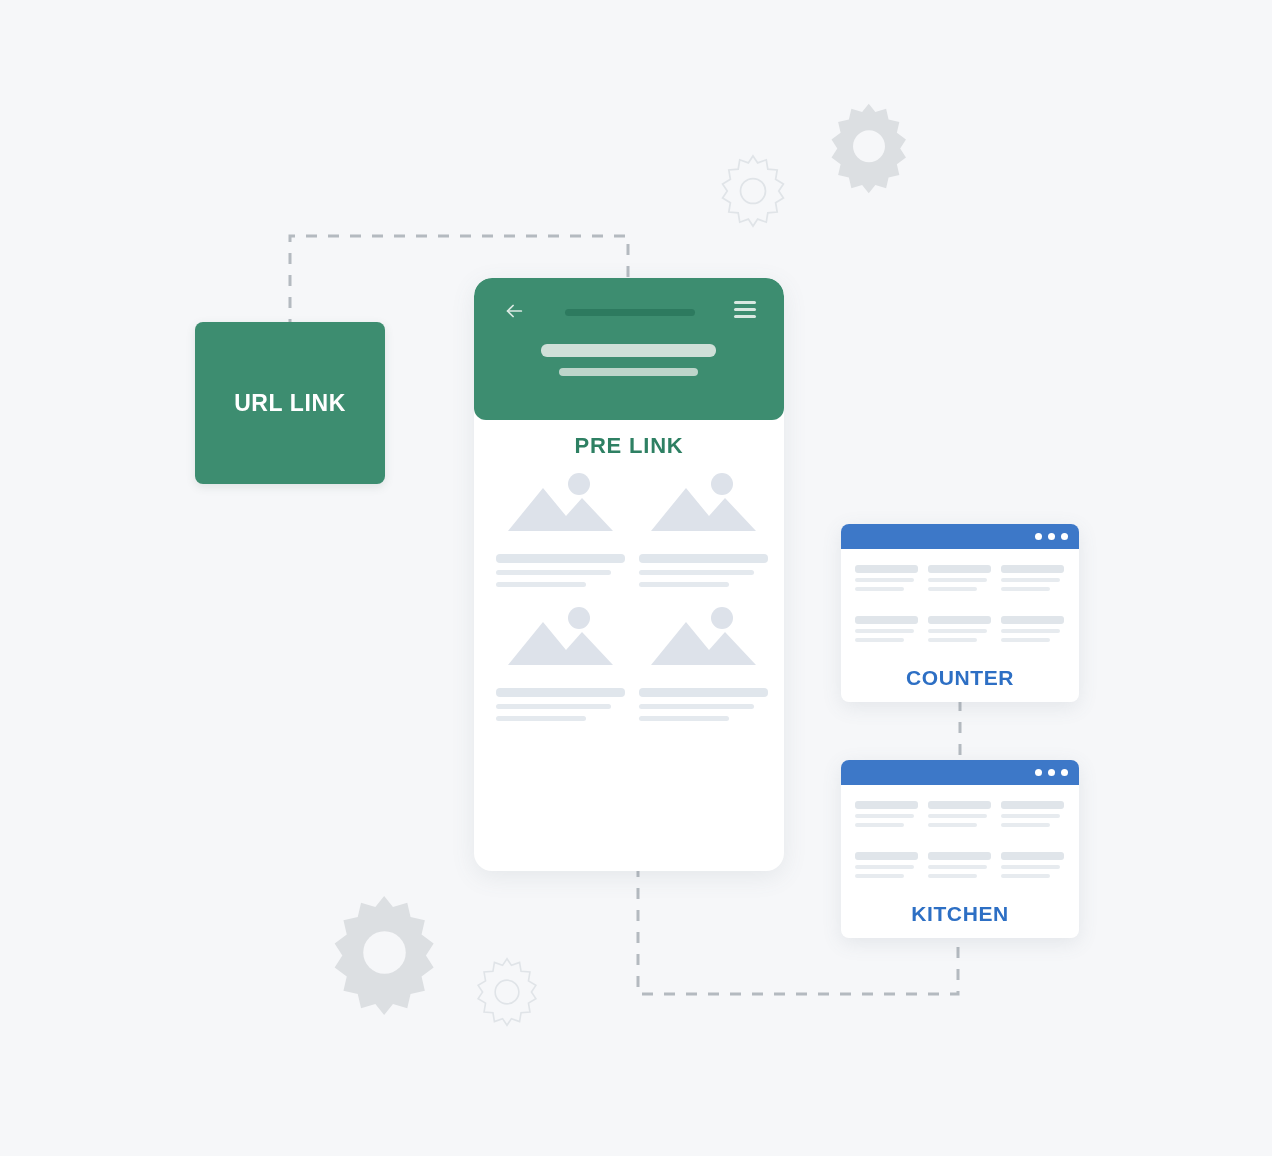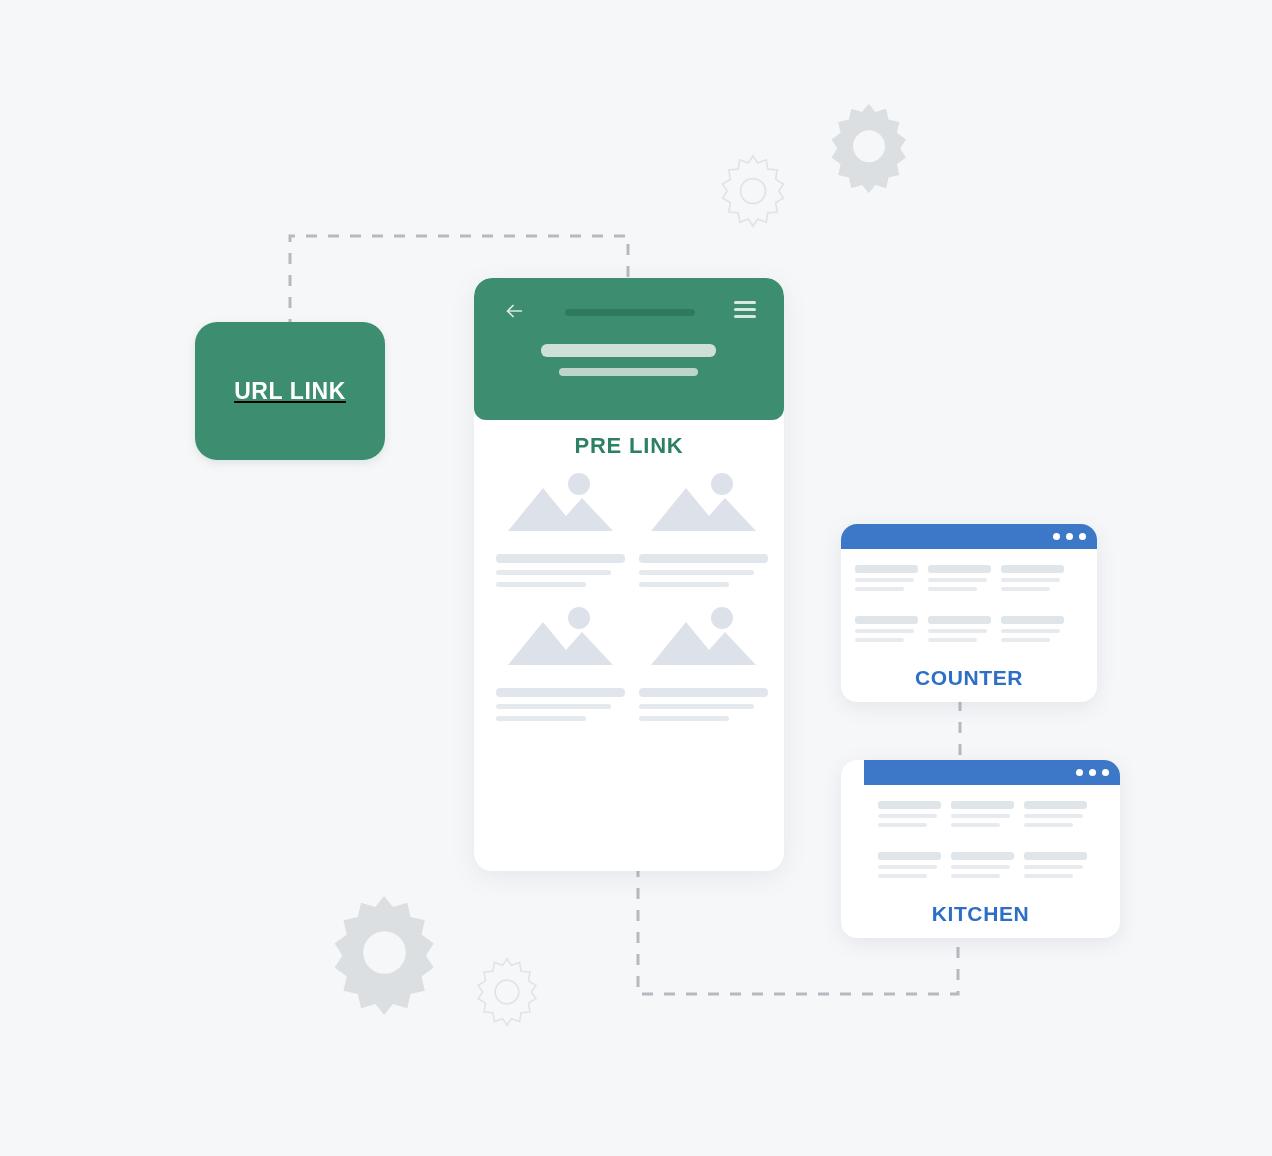--- a/index.html
+++ b/index.html
@@ -35,29 +35,28 @@
     position: absolute;
     z-index: 0;
   }
 
   
   #url-link-box {
     position: absolute;
     left: 195px;
     top: 322px;
     width: 190px;
-    height: 138px;
+    height: 162px;
     background: #3d8d70;
-    border-radius: 22px;
+    border-radius: 8px;
     z-index: 3;
     display: flex;
     align-items: center;
     justify-content: center;
     box-shadow: 0 3px 10px rgba(60,90,80,0.13);
-    text-decoration: underline;
   }
   #url-link-label {
     color: #ffffff;
     font-size: 23px;
     font-weight: bold;
     letter-spacing: 0.6px;
     white-space: nowrap;
   }
 
   
@@ -162,29 +161,29 @@
     background: #e4e9ee;
     margin-bottom: 7px;
   }
   .ph-l.a { height: 9px; width: 100%; background: #e0e6ec; }
   .ph-l.b { height: 5px; width: 89%; }
   .ph-l.c { height: 5px; width: 70%; margin-bottom: 0; }
 
   
   .browser-window {
     position: absolute;
-    width: 256px;
+    width: 238px;
     background: #ffffff;
-    border-radius: 16px;
+    border-radius: 8px;
     z-index: 3;
     box-shadow: 0 5px 20px rgba(90,105,120,0.12);
     overflow: hidden;
   }
   #counter-window { left: 841px; top: 524px; height: 178px; }
-  #kitchen-window { left: 841px; top: 760px; height: 178px; padding-left: 23px; }
+  #kitchen-window { left: 841px; top: 760px; height: 178px; }
 
   .bw-titlebar {
     height: 25px;
     background: #3d78c8;
     position: relative;
   }
   .bw-dots {
     position: absolute;
     right: 11px;
     top: 9px;

